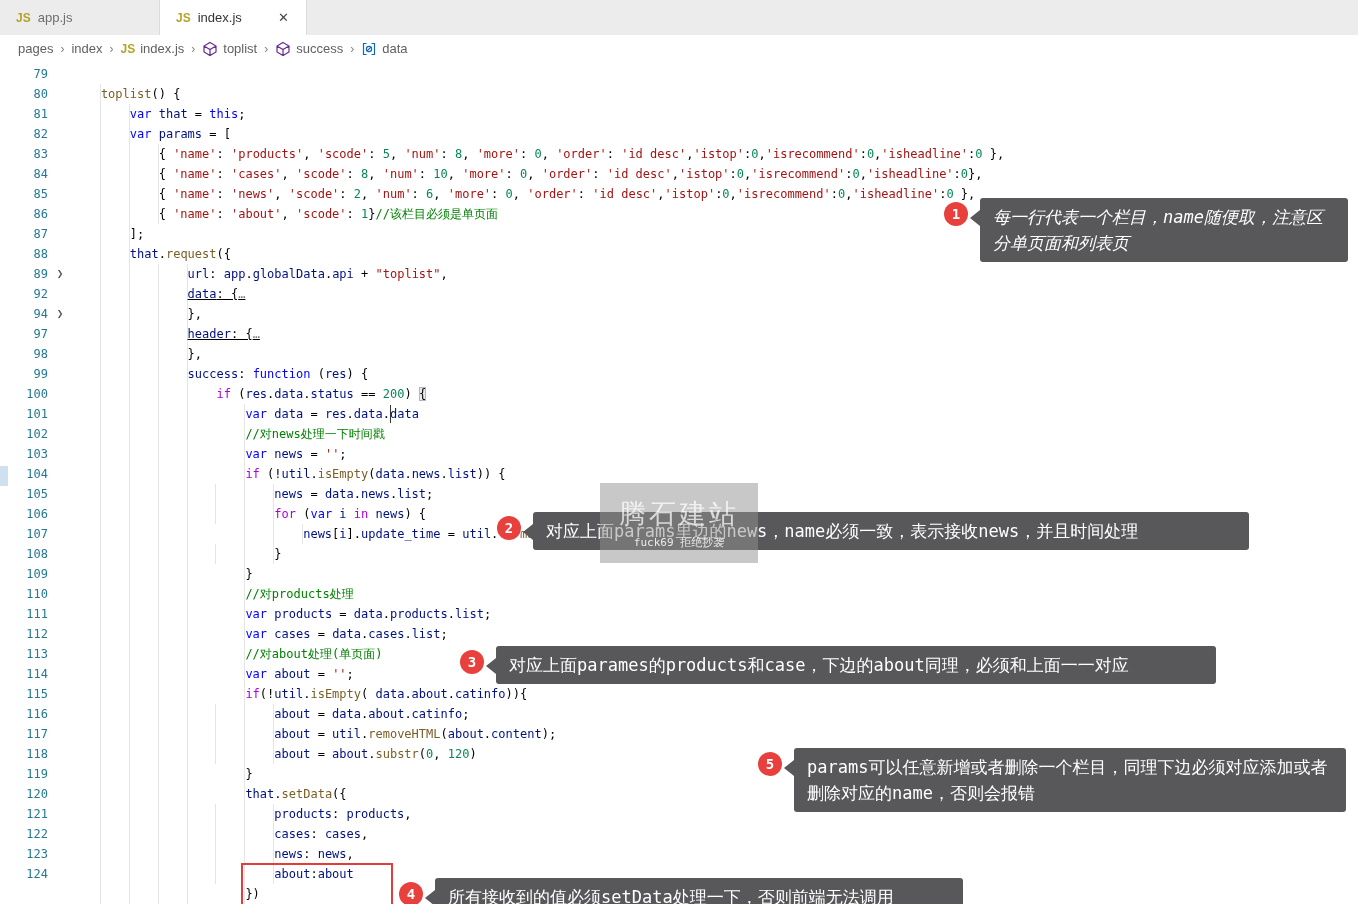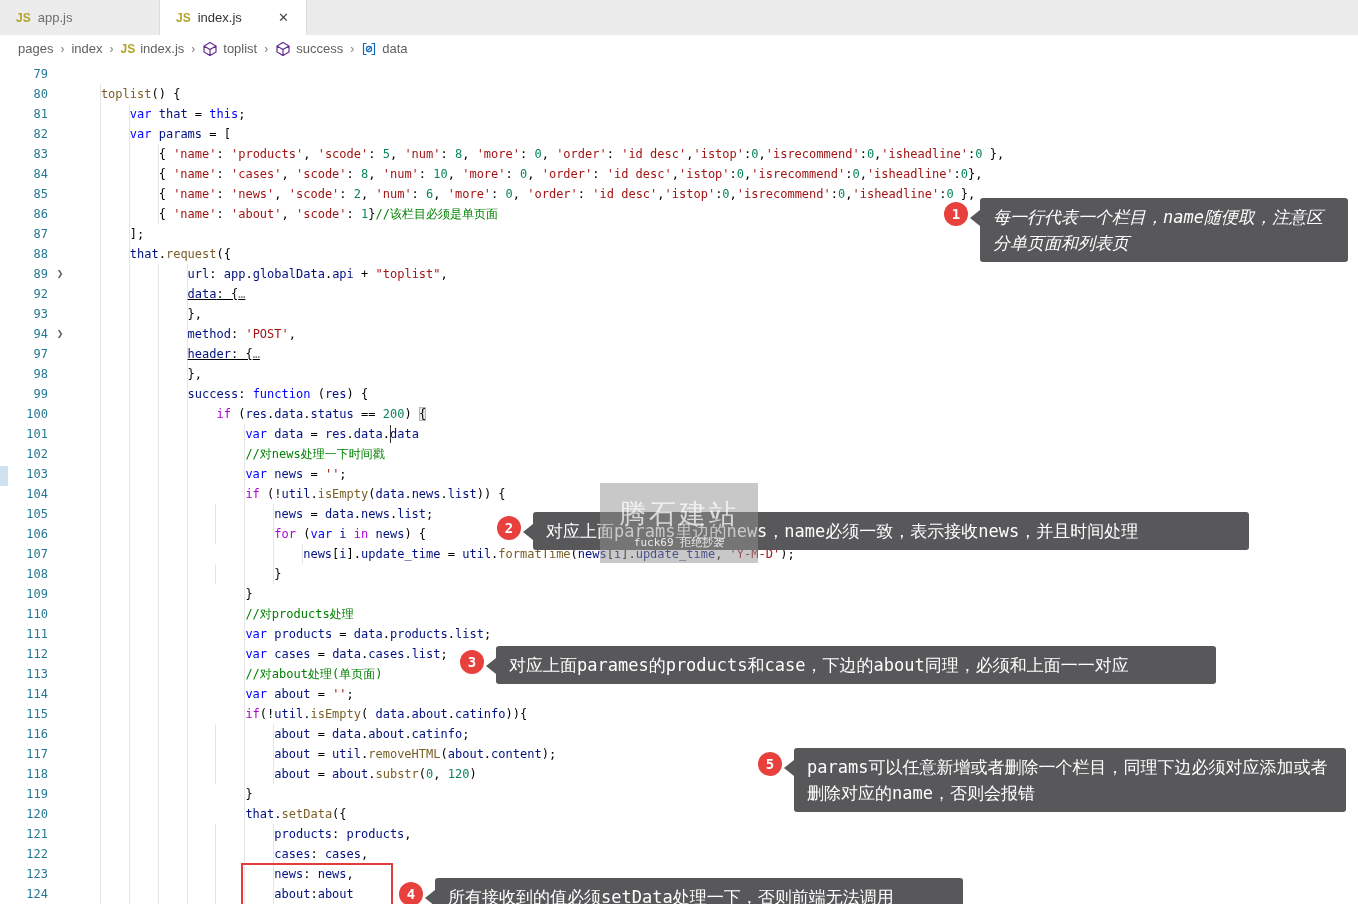--- a/index.html
+++ b/index.html
@@ -146,21 +146,20 @@
         <div class="code-row"><div class="gutter"><span class="lnum">81</span><span class="foldcol"></span></div><div class="code-content"><span class="indent" style="width: 57.8px;"></span><span class="tok-kw">var</span><span class="tok-pun"> </span><span class="tok-vr">params</span><span class="tok-pun"> = [</span></div></div>
         <div class="code-row"><div class="gutter"><span class="lnum">82</span><span class="foldcol"></span></div><div class="code-content"><span class="indent" style="width: 86.7px;"></span><span class="tok-pun">{ </span><span class="tok-str">'name'</span><span class="tok-pun">: </span><span class="tok-str">'products'</span><span class="tok-pun">, </span><span class="tok-str">'scode'</span><span class="tok-pun">: </span><span class="tok-num">5</span><span class="tok-pun">, </span><span class="tok-str">'num'</span><span class="tok-pun">: </span><span class="tok-num">8</span><span class="tok-pun">, </span><span class="tok-str">'more'</span><span class="tok-pun">: </span><span class="tok-num">0</span><span class="tok-pun">, </span><span class="tok-str">'order'</span><span class="tok-pun">: </span><span class="tok-str">'id desc'</span><span class="tok-pun">,</span><span class="tok-str">'istop'</span><span class="tok-pun">:</span><span class="tok-num">0</span><span class="tok-pun">,</span><span class="tok-str">'isrecommend'</span><span class="tok-pun">:</span><span class="tok-num">0</span><span class="tok-pun">,</span><span class="tok-str">'isheadline'</span><span class="tok-pun">:</span><span class="tok-num">0</span><span class="tok-pun"> },</span></div></div>
         <div class="code-row"><div class="gutter"><span class="lnum">83</span><span class="foldcol"></span></div><div class="code-content"><span class="indent" style="width: 86.7px;"></span><span class="tok-pun">{ </span><span class="tok-str">'name'</span><span class="tok-pun">: </span><span class="tok-str">'cases'</span><span class="tok-pun">, </span><span class="tok-str">'scode'</span><span class="tok-pun">: </span><span class="tok-num">8</span><span class="tok-pun">, </span><span class="tok-str">'num'</span><span class="tok-pun">: </span><span class="tok-num">10</span><span class="tok-pun">, </span><span class="tok-str">'more'</span><span class="tok-pun">: </span><span class="tok-num">0</span><span class="tok-pun">, </span><span class="tok-str">'order'</span><span class="tok-pun">: </span><span class="tok-str">'id desc'</span><span class="tok-pun">,</span><span class="tok-str">'istop'</span><span class="tok-pun">:</span><span class="tok-num">0</span><span class="tok-pun">,</span><span class="tok-str">'isrecommend'</span><span class="tok-pun">:</span><span class="tok-num">0</span><span class="tok-pun">,</span><span class="tok-str">'isheadline'</span><span class="tok-pun">:</span><span class="tok-num">0</span><span class="tok-pun">},</span></div></div>
         <div class="code-row"><div class="gutter"><span class="lnum">84</span><span class="foldcol"></span></div><div class="code-content"><span class="indent" style="width: 86.7px;"></span><span class="tok-pun">{ </span><span class="tok-str">'name'</span><span class="tok-pun">: </span><span class="tok-str">'news'</span><span class="tok-pun">, </span><span class="tok-str">'scode'</span><span class="tok-pun">: </span><span class="tok-num">2</span><span class="tok-pun">, </span><span class="tok-str">'num'</span><span class="tok-pun">: </span><span class="tok-num">6</span><span class="tok-pun">, </span><span class="tok-str">'more'</span><span class="tok-pun">: </span><span class="tok-num">0</span><span class="tok-pun">, </span><span class="tok-str">'order'</span><span class="tok-pun">: </span><span class="tok-str">'id desc'</span><span class="tok-pun">,</span><span class="tok-str">'istop'</span><span class="tok-pun">:</span><span class="tok-num">0</span><span class="tok-pun">,</span><span class="tok-str">'isrecommend'</span><span class="tok-pun">:</span><span class="tok-num">0</span><span class="tok-pun">,</span><span class="tok-str">'isheadline'</span><span class="tok-pun">:</span><span class="tok-num">0</span><span class="tok-pun"> },</span></div></div>
         <div class="code-row"><div class="gutter"><span class="lnum">85</span><span class="foldcol"></span></div><div class="code-content"><span class="indent" style="width: 86.7px;"></span><span class="tok-pun">{ </span><span class="tok-str">'name'</span><span class="tok-pun">: </span><span class="tok-str">'about'</span><span class="tok-pun">, </span><span class="tok-str">'scode'</span><span class="tok-pun">: </span><span class="tok-num">1</span><span class="tok-pun">}</span><span class="tok-com">//该栏目必须是单页面</span></div></div>
         <div class="code-row"><div class="gutter"><span class="lnum">86</span><span class="foldcol"></span></div><div class="code-content"><span class="indent" style="width: 57.8px;"></span><span class="tok-pun">];</span></div></div>
         <div class="code-row"><div class="gutter"><span class="lnum">87</span><span class="foldcol"></span></div><div class="code-content"><span class="indent" style="width: 57.8px;"></span><span class="tok-vr">that</span><span class="tok-pun">.</span><span class="tok-fn">request</span><span class="tok-pun">({</span></div></div>
         <div class="code-row"><div class="gutter"><span class="lnum">88</span><span class="foldcol"></span></div><div class="code-content"><span class="indent" style="width: 115.6px;"></span><span class="tok-vr">url</span><span class="tok-pun">: </span><span class="tok-vr">app</span><span class="tok-pun">.</span><span class="tok-vr">globalData</span><span class="tok-pun">.</span><span class="tok-vr">api</span><span class="tok-pun"> + </span><span class="tok-str">"toplist"</span><span class="tok-pun">,</span></div></div>
         <div class="code-row fold-hl"><div class="gutter"><span class="lnum">89</span><span class="foldcol">❯</span></div><div class="code-content"><span class="indent" style="width: 115.6px;"></span><span class="tok-vr">data</span><span class="tok-pun">: {</span><span class="tok-fold">…</span></div></div>
         <div class="code-row"><div class="gutter"><span class="lnum">92</span><span class="foldcol"></span></div><div class="code-content"><span class="indent" style="width: 115.6px;"></span><span class="tok-pun">},</span></div></div>
-        <div class="code-row"><div class="gutter"><span class="lnum">93</span><span class="foldcol"></span></div><div class="code-content"><span class="indent" style="width: 115.6px;"></span><span class="tok-vr">method</span><span class="tok-pun">: </span><span class="tok-str">'POST'</span><span class="tok-pun">,</span></div></div>
         <div class="code-row fold-hl"><div class="gutter"><span class="lnum">94</span><span class="foldcol">❯</span></div><div class="code-content"><span class="indent" style="width: 115.6px;"></span><span class="tok-vr">header</span><span class="tok-pun">: {</span><span class="tok-fold">…</span></div></div>
         <div class="code-row"><div class="gutter"><span class="lnum">97</span><span class="foldcol"></span></div><div class="code-content"><span class="indent" style="width: 115.6px;"></span><span class="tok-pun">},</span></div></div>
         <div class="code-row"><div class="gutter"><span class="lnum">98</span><span class="foldcol"></span></div><div class="code-content"><span class="indent" style="width: 115.6px;"></span><span class="tok-vr">success</span><span class="tok-pun">: </span><span class="tok-kw">function</span><span class="tok-pun"> (</span><span class="tok-vr">res</span><span class="tok-pun">) {</span></div></div>
         <div class="code-row"><div class="gutter"><span class="lnum">99</span><span class="foldcol"></span></div><div class="code-content"><span class="indent" style="width: 144.5px;"></span><span class="tok-ctrl">if</span><span class="tok-pun"> (</span><span class="tok-vr">res</span><span class="tok-pun">.</span><span class="tok-vr">data</span><span class="tok-pun">.</span><span class="tok-vr">status</span><span class="tok-pun"> == </span><span class="tok-num">200</span><span class="tok-pun">) </span><span class="tok-bm">{</span></div></div>
         <div class="code-row current-line"><div class="gutter"><span class="lnum">100</span><span class="foldcol"></span></div><div class="code-content"><span class="indent" style="width: 173.4px;"></span><span class="tok-kw">var</span><span class="tok-pun"> </span><span class="tok-vr">data</span><span class="tok-pun"> = </span><span class="tok-vr">res</span><span class="tok-pun">.</span><span class="tok-vr">data</span><span class="tok-pun">.</span><span class="tok-vr">data</span><span class="cursor-caret" style="left: 317.9px;"></span></div></div>
         <div class="code-row"><div class="gutter"><span class="lnum">101</span><span class="foldcol"></span></div><div class="code-content"><span class="indent" style="width: 173.4px;"></span><span class="tok-com">//对news处理一下时间戳</span></div></div>
         <div class="code-row"><div class="gutter"><span class="lnum">102</span><span class="foldcol"></span></div><div class="code-content"><span class="indent" style="width: 173.4px;"></span><span class="tok-kw">var</span><span class="tok-pun"> </span><span class="tok-vr">news</span><span class="tok-pun"> = </span><span class="tok-str">''</span><span class="tok-pun">;</span></div></div>
         <div class="code-row"><div class="gutter"><span class="lnum">103</span><span class="foldcol"></span></div><div class="code-content"><span class="indent" style="width: 173.4px;"></span><span class="tok-ctrl">if</span><span class="tok-pun"> (!</span><span class="tok-vr">util</span><span class="tok-pun">.</span><span class="tok-fn">isEmpty</span><span class="tok-pun">(</span><span class="tok-vr">data</span><span class="tok-pun">.</span><span class="tok-vr">news</span><span class="tok-pun">.</span><span class="tok-vr">list</span><span class="tok-pun">)) {</span></div></div>
         <div class="code-row"><div class="gutter"><span class="lnum">104</span><span class="foldcol"></span></div><div class="code-content"><span class="indent" style="width: 202.3px;"></span><span class="tok-vr">news</span><span class="tok-pun"> = </span><span class="tok-vr">data</span><span class="tok-pun">.</span><span class="tok-vr">news</span><span class="tok-pun">.</span><span class="tok-vr">list</span><span class="tok-pun">;</span></div></div>
         <div class="code-row"><div class="gutter"><span class="lnum">105</span><span class="foldcol"></span></div><div class="code-content"><span class="indent" style="width: 202.3px;"></span><span class="tok-ctrl">for</span><span class="tok-pun"> (</span><span class="tok-kw">var</span><span class="tok-pun"> </span><span class="tok-vr">i</span><span class="tok-pun"> </span><span class="tok-ctrl">in</span><span class="tok-pun"> </span><span class="tok-vr">news</span><span class="tok-pun">) {</span></div></div>

